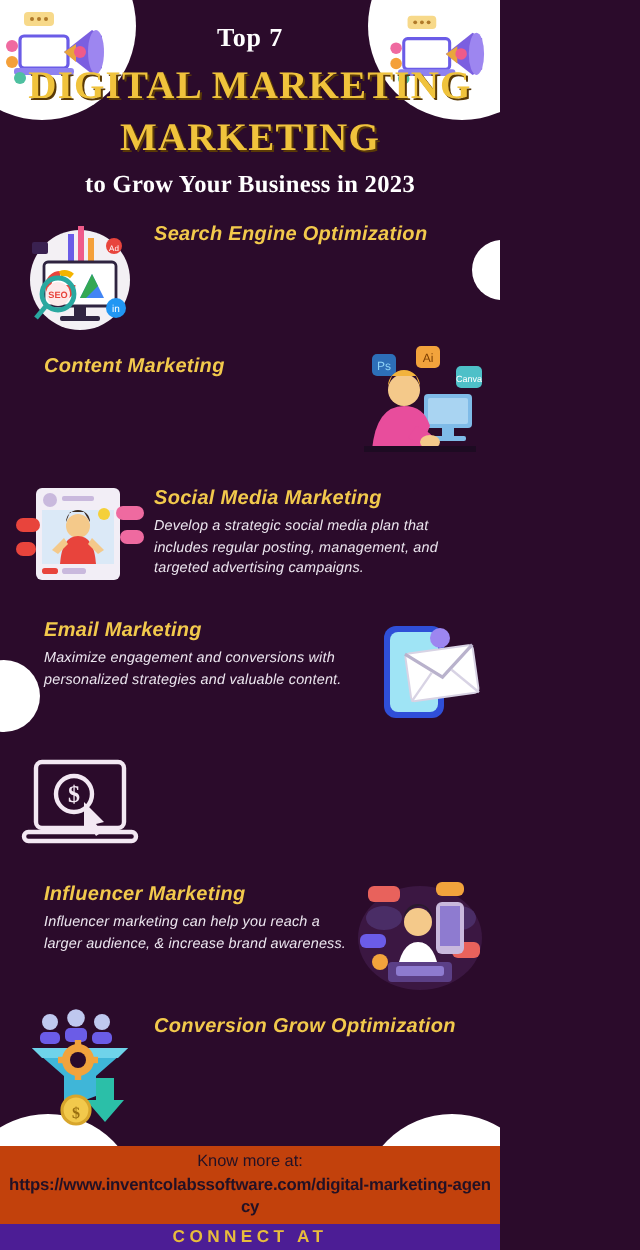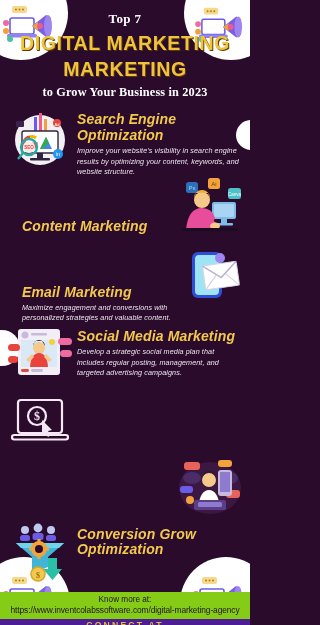--- a/index.html
+++ b/index.html
@@ -39,21 +39,21 @@
     font-weight: bold;
     letter-spacing: .4px;
     font-family: "Liberation Serif", serif;
   }
   .title-main {
     color: #f0c33c;
     font-size: 19.5px;
     font-weight: bold;
     letter-spacing: .6px;
     line-height: 1.32;
-    font-family: Liberation Sans, sans-serif;
+    font-family: Liberation Serif, serif;
     margin-top: 4px;
     text-shadow: 1px 1px 0 #5a3a06;
   }
   .title-sub {
     color: #ffffff;
     font-size: 12.3px;
     font-weight: bold;
     letter-spacing: .15px;
     font-family: "Liberation Serif", serif;
     margin-top: 3px;
@@ -65,52 +65,52 @@
     position: relative;
     display: flex;
     align-items: flex-start;
     min-height: 66px;
     padding: 0 8px;
   }
   .row.left-art .art { order: 0; margin-right: 5px; }
   .row.left-art .txt { order: 1; }
   .row.right-art { justify-content: flex-end; }
   .row.right-art .art { order: 1; margin-left: 4px; }
-  .row.right-art .txt { order: 0; text-align: left; margin-top: 36px; }
+  .row.right-art .txt { order: 0; text-align: left; }
 
   .art { width: 64px; flex: 0 0 64px; height: 62px; position: relative; }
   .txt { flex: 1 1 auto; padding-top: 5px; }
   .row.right-art .txt { max-width: 152px; }
 
   .s-title {
     color: #f2c94c;
-    font-size: 14px;
+    font-size: 10px;
     font-weight: bold;
     font-style: italic;
     letter-spacing: .15px;
     line-height: 1.1;
     margin-bottom: 3px;
   }
   .s-desc {
     color: #ece6ef;
     font-size: 7.2px;
     font-style: italic;
     line-height: 1.45;
     letter-spacing: .1px;
   }
 
   
   .footer { position: relative; z-index: 5; margin-top: 4px; }
   .know-bar {
-    background: #84cc16;
+    background: #c2410c;
     text-align: center;
     padding: 3px 4px 3px;
   }
   .know-label { color: #231125; font-size: 8.2px; line-height: 1.25; }
-  .know-url { color: #231125; font-size: 8.4px; letter-spacing: -.1px; line-height: 1.3; word-break: break-all; }
+  .know-url { color: #231125; font-size: 8.4px; letter-spacing: -.1px; line-height: 1.3; word-break: break-all; font-weight: bold; }
   .connect-band {
     background: #4c1d95;
     text-align: center;
     padding: 1px 4px 5px;
   }
   .connect-title {
     color: #e8bc3c;
     font-size: 8.6px;
     font-weight: bold;
     letter-spacing: 2.2px;
@@ -210,21 +210,20 @@
           <circle cx="21" cy="40" r="8" fill="none" stroke="#2aa8a0" stroke-width="2.4"></circle>
           <circle cx="21" cy="40" r="6" fill="#fdeaea"></circle>
           <text x="21" y="42" font-size="4.6" fill="#e8443c" text-anchor="middle" font-family="Liberation Sans" font-weight="bold">SEO</text>
           <line x1="15" y1="46" x2="10" y2="52" stroke="#2aa8a0" stroke-width="2.4"></line>
           <circle cx="50" cy="47" r="5" fill="#2196f3"></circle>
           <text x="50" y="49" font-size="5" fill="#fff" text-anchor="middle" font-family="Liberation Sans">in</text>
         </svg>
       </div>
       <div class="txt">
         <div class="s-title">Search Engine Optimization</div>
-        <div class="s-desc">Improve your website's visibility in search engine results by optimizing your content, keywords, and website structure.</div>
       </div>
     </div>
 
     <div class="row right-art">
       <div class="txt">
         <div class="s-title">Content Marketing</div>
       </div>
       <div class="art">
         <svg class="svgfull" viewBox="0 0 64 62">
           <rect x="8" y="4" width="12" height="11" rx="2.5" fill="#2d6fb8"></rect>
@@ -240,40 +239,20 @@
           <circle cx="24" cy="22" r="8" fill="#f4c98a"></circle>
           <path d="M16 20 a8 8 0 0 1 16 0 l-2 -5 h-12 z" fill="#f2b33c"></path>
           <path d="M8 52 q2 -22 16 -22 q10 0 13 10 l-5 12 z" fill="#e84d9c"></path>
           <path d="M30 40 q6 2 9 6 l-4 5 q-5 -4 -9 -5 z" fill="#e84d9c"></path>
           <ellipse cx="37" cy="48" rx="5" ry="3.5" fill="#f4c98a"></ellipse>
           <rect x="4" y="50" width="56" height="3" fill="#1d0b22"></rect>
         </svg>
       </div>
     </div>
 
-    <div class="row right-art">
-      <div class="txt">
-        <div class="s-title">Email Marketing</div>
-        <div class="s-desc">Maximize engagement and conversions with personalized strategies and valuable content.</div>
-      </div>
-      <div class="art">
-        <svg class="svgfull" viewBox="0 0 64 62">
-          <rect x="14" y="8" width="30" height="46" rx="6" fill="#2f4fd8"></rect>
-          <rect x="17" y="11" width="24" height="40" rx="4" fill="#9fe4f5"></rect>
-          <circle cx="42" cy="14" r="5" fill="#9d86f0"></circle>
-          <g transform="rotate(-8 40 32)">
-            <rect x="26" y="20" width="34" height="24" rx="2" fill="#ffffff" stroke="#d8d3e4" stroke-width="1"></rect>
-            <path d="M26 20 L43 34 L60 20" fill="none" stroke="#b9b2cc" stroke-width="1.6"></path>
-            <path d="M26 44 L38 31" fill="none" stroke="#d8d3e4" stroke-width="1.2"></path>
-            <path d="M60 44 L48 31" fill="none" stroke="#d8d3e4" stroke-width="1.2"></path>
-          </g>
-        </svg>
-      </div>
-    </div>
-
     <div class="row left-art">
       <div class="art">
         <svg class="svgfull" viewBox="0 0 64 62">
           <rect x="10" y="5" width="42" height="46" rx="3" fill="#f2eef6"></rect>
           <circle cx="17" cy="11" r="3.5" fill="#c9b9dd"></circle>
           <rect x="23" y="9" width="16" height="2.5" rx="1" fill="#c9b9dd"></rect>
           <rect x="13" y="16" width="36" height="27" fill="#dbe9f7"></rect>
           <circle cx="31" cy="24" r="6" fill="#f4c98a"></circle>
           <path d="M25 22 a6 6 0 0 1 12 0 l-3 -5 h-7 z" fill="#3a2a20"></path>
           <path d="M22 43 q1 -14 9 -14 q8 0 9 14 z" fill="#e8443c"></path>
@@ -287,36 +266,58 @@
           <rect x="50" y="14" width="14" height="7" rx="3.5" fill="#ef6aa0"></rect>
           <rect x="52" y="26" width="12" height="7" rx="3.5" fill="#ef6aa0"></rect>
         </svg>
       </div>
       <div class="txt">
         <div class="s-title">Social Media Marketing</div>
         <div class="s-desc">Develop a strategic social media plan that includes regular posting, management, and targeted advertising campaigns.</div>
       </div>
     </div>
 
+    <div class="row right-art">
+      <div class="txt">
+        <div class="s-title">Email Marketing</div>
+        <div class="s-desc">Maximize engagement and conversions with personalized strategies and valuable content.</div>
+      </div>
+      <div class="art">
+        <svg class="svgfull" viewBox="0 0 64 62">
+          <rect x="14" y="8" width="30" height="46" rx="6" fill="#2f4fd8"></rect>
+          <rect x="17" y="11" width="24" height="40" rx="4" fill="#9fe4f5"></rect>
+          <circle cx="42" cy="14" r="5" fill="#9d86f0"></circle>
+          <g transform="rotate(-8 40 32)">
+            <rect x="26" y="20" width="34" height="24" rx="2" fill="#ffffff" stroke="#d8d3e4" stroke-width="1"></rect>
+            <path d="M26 20 L43 34 L60 20" fill="none" stroke="#b9b2cc" stroke-width="1.6"></path>
+            <path d="M26 44 L38 31" fill="none" stroke="#d8d3e4" stroke-width="1.2"></path>
+            <path d="M60 44 L48 31" fill="none" stroke="#d8d3e4" stroke-width="1.2"></path>
+          </g>
+        </svg>
+      </div>
+    </div>
+
     <div class="row left-art">
       <div class="art">
         <svg class="svgfull" viewBox="0 0 64 62">
           <rect x="10" y="10" width="44" height="33" rx="3" fill="none" stroke="#f3e8f3" stroke-width="2.2"></rect>
           <rect x="4" y="45" width="56" height="4.5" rx="2.2" fill="none" stroke="#f3e8f3" stroke-width="2.2"></rect>
           <circle cx="29" cy="26" r="9" fill="none" stroke="#f3e8f3" stroke-width="2.2"></circle>
           <text x="29" y="30" font-size="12" fill="#f3e8f3" text-anchor="middle" font-family="Liberation Serif" font-weight="bold">$</text>
           <path d="M34 30 L44 40 L40 41 L43 45 L40 47 L37 42 L34 45 Z" fill="#f3e8f3"></path>
         </svg>
       </div>
       <div class="txt">
       </div>
     </div>
 
     <div class="row right-art">
       <div class="txt">
+        <div class="s-title">Influencer Marketing</div>
+        <div class="s-desc">Influencer marketing can help you reach a larger audience, &amp; increase brand awareness.</div>
       </div>
       <div class="art">
         <svg class="svgfull" viewBox="0 0 64 62">
           <ellipse cx="32" cy="32" rx="31" ry="26" fill="#3b1742"></ellipse>
           <rect x="6" y="6" width="16" height="8" rx="3" fill="#e8625c"></rect>
           <rect x="40" y="4" width="14" height="7" rx="3" fill="#f2a33c"></rect>
           <rect x="2" y="30" width="13" height="7" rx="3" fill="#6b5ce7"></rect>
           <rect x="48" y="34" width="14" height="8" rx="3" fill="#e8625c"></rect>
           <ellipse cx="14" cy="22" rx="9" ry="6" fill="#4a2d66"></ellipse>
           <ellipse cx="52" cy="22" rx="8" ry="6" fill="#4a2d66"></ellipse>

